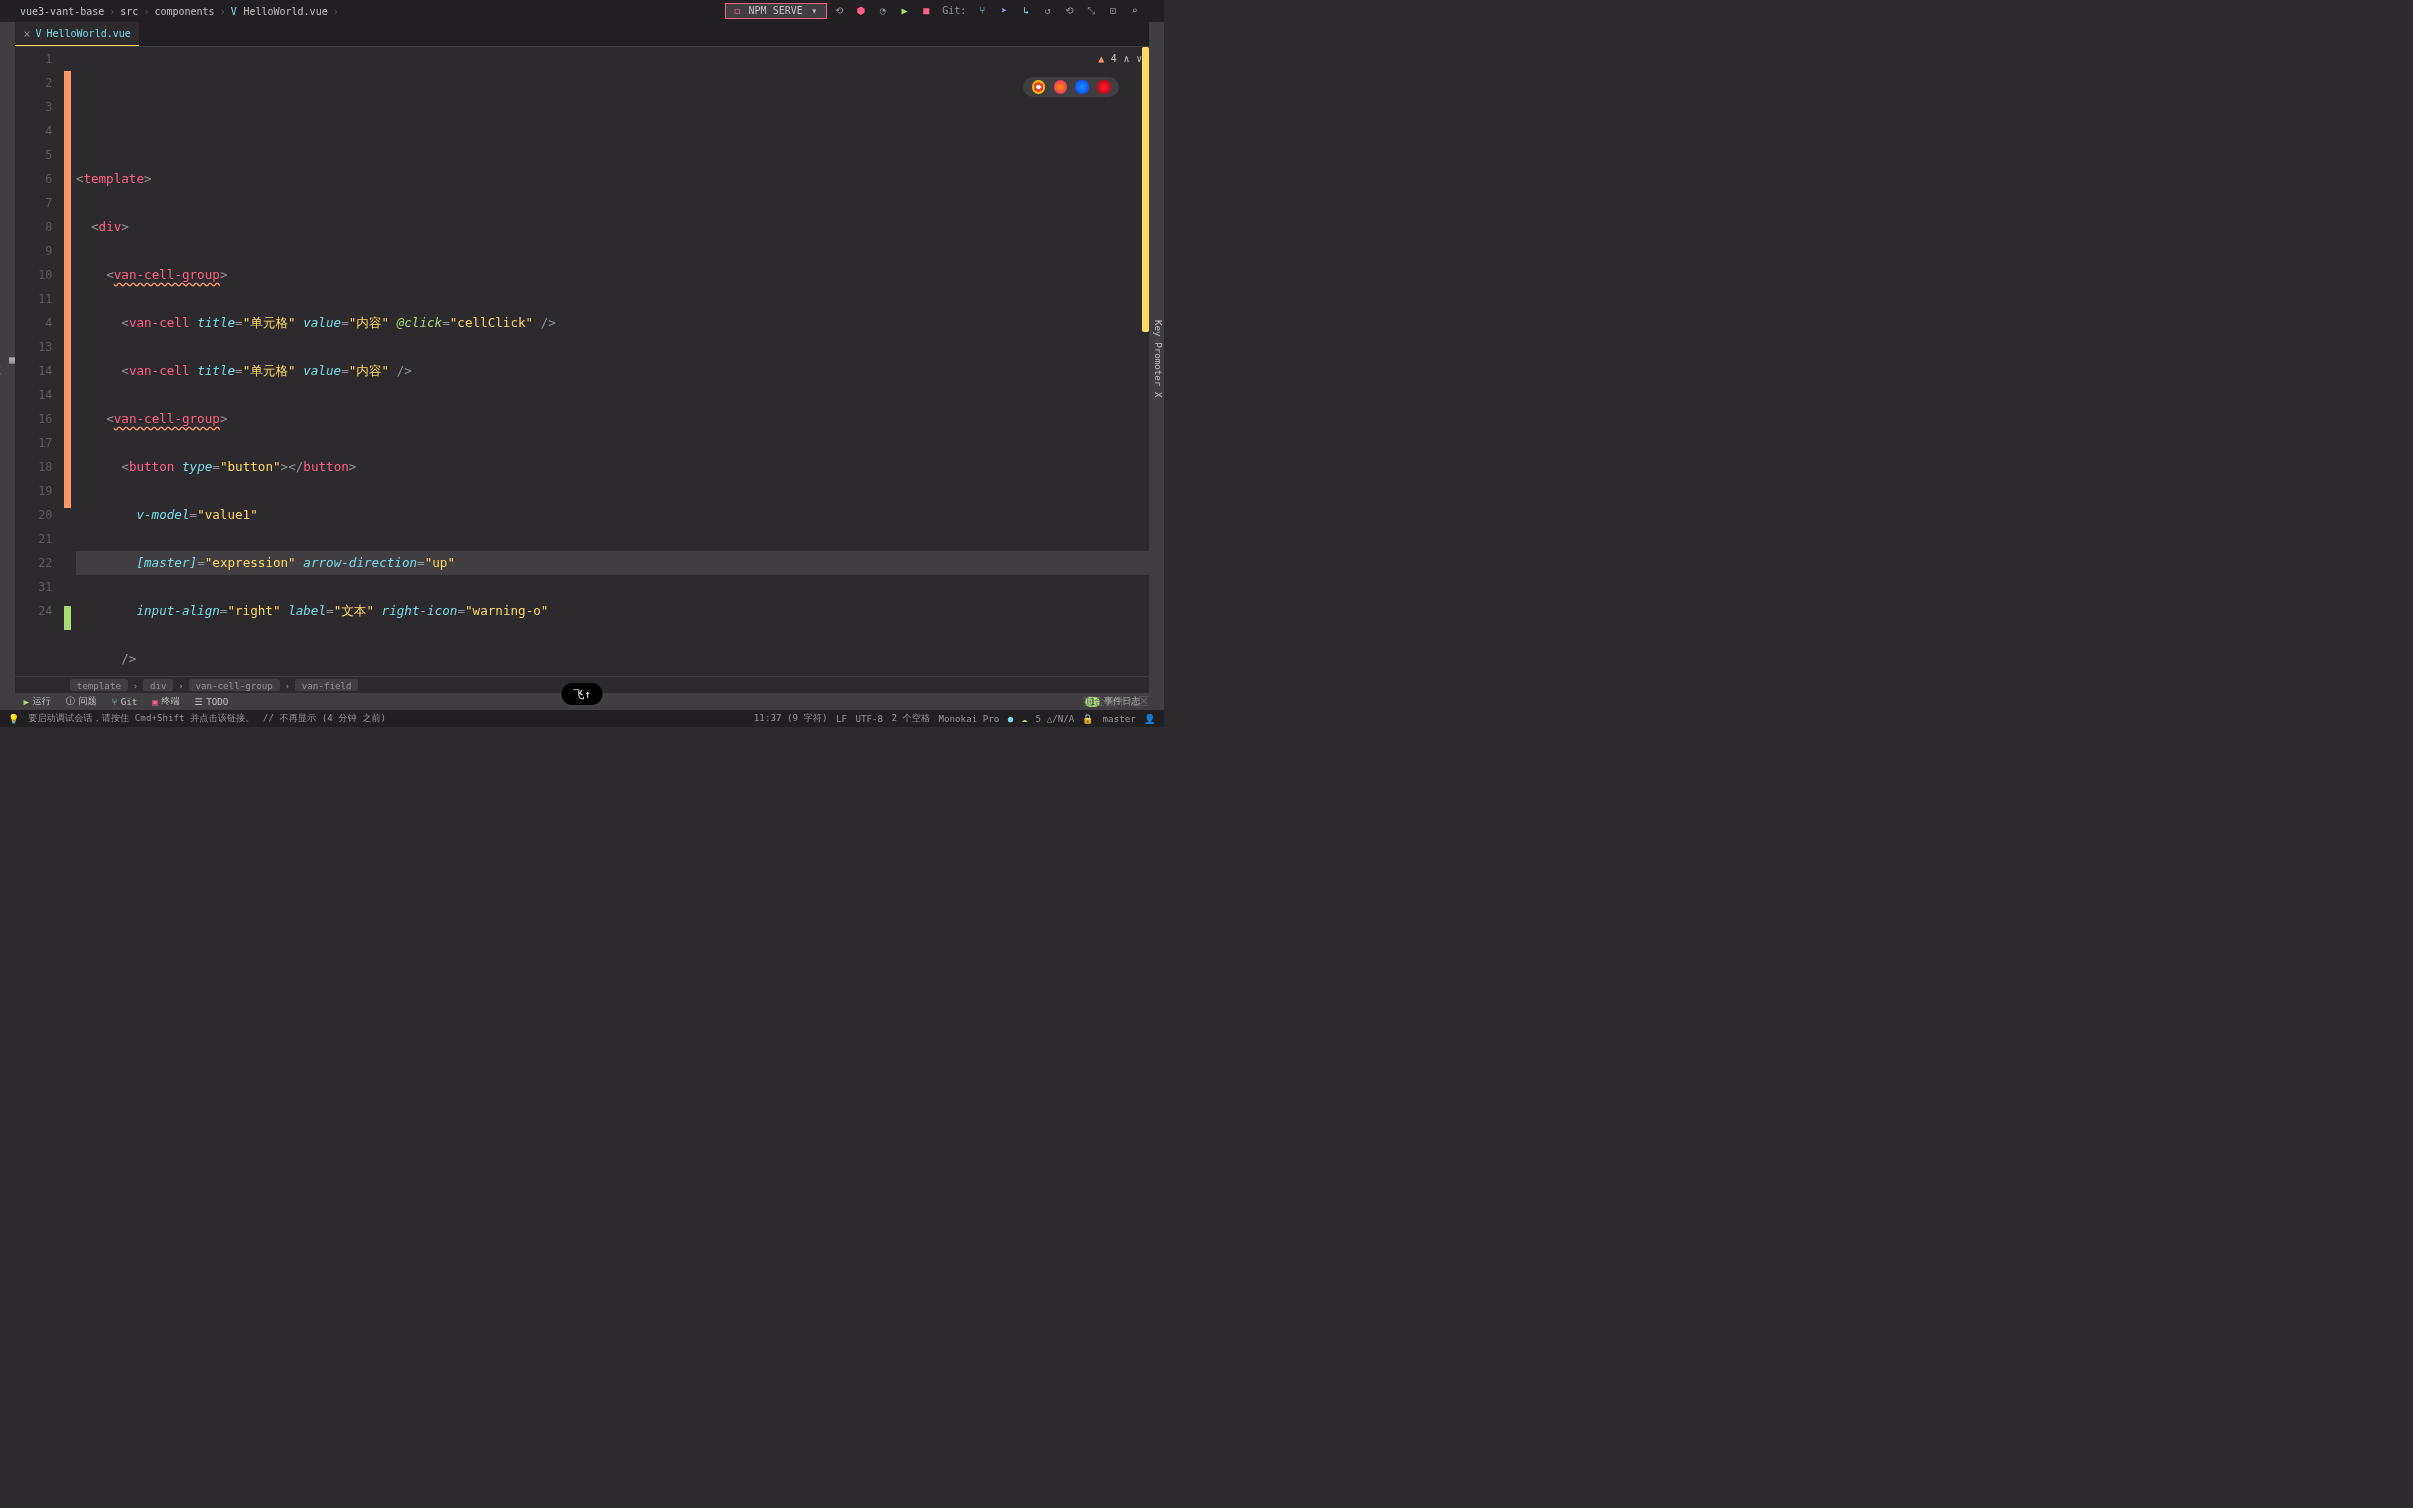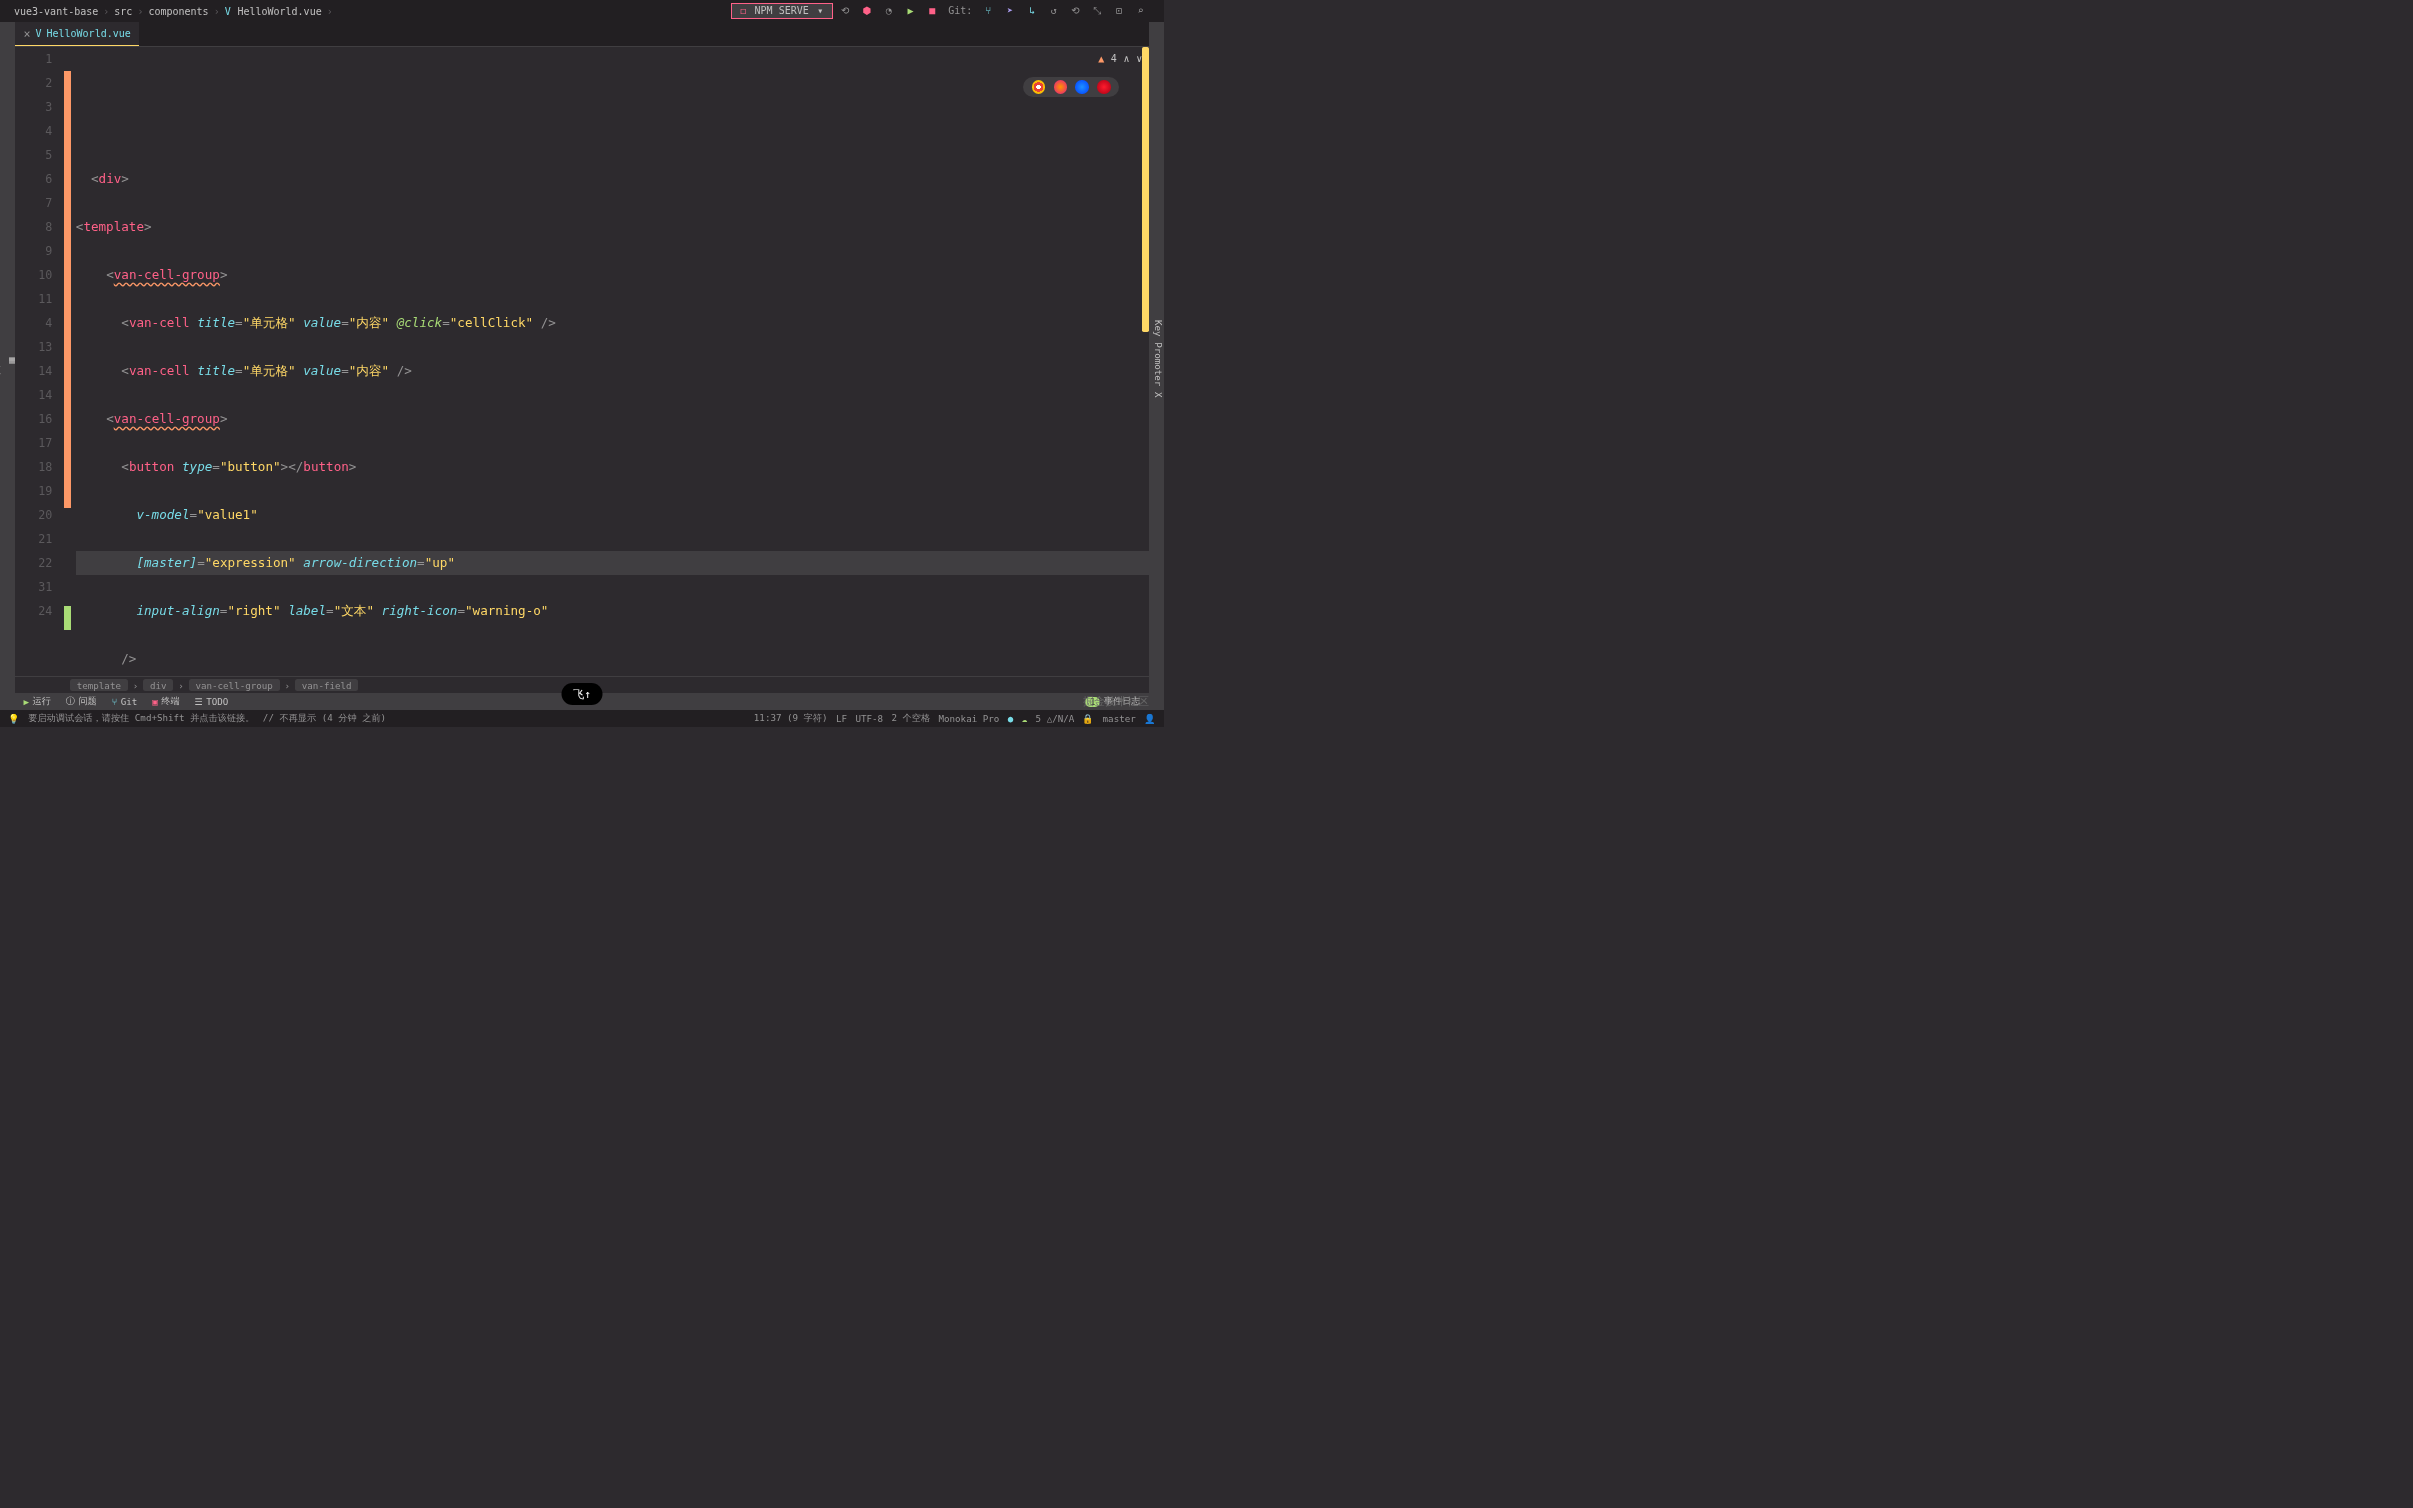--- a/index.html
+++ b/index.html
@@ -13,21 +13,21 @@
   height: 727px;
   position: relative;
 }
 
 
 .nav-bar {
   height: 22px;
   background: #221f22;
   display: flex;
   align-items: center;
-  padding: 0 14px;
+  padding: 0 20px;
   font-size: 10px;
   color: #939293;
 }
 .nav-bar .bc { display: flex; align-items: center; gap: 5px; }
 .nav-bar .bc-item { color: #c1c0c0; }
 .nav-bar .bc-sep { color: #5b595c; }
 .nav-bar .file-icon { color: #78dce8; margin-right: 1.7px; }
 .nav-bar .spacer { flex: 1; }
 .nav-right { display: flex; align-items: center; gap: 3.4px; }
 .npm-box {
@@ -380,22 +380,22 @@
       <span>∧</span>
       <span>∨</span>
     </div>
     <div class="browsers">
       <span class="b-chrome"></span>
       <span class="b-ff"></span>
       <span class="b-safari"></span>
       <span class="b-opera"></span>
     </div>
 
+<div class="line"><span class="punc">&lt;</span><span class="tag">template</span><span class="punc">&gt;</span></div>
 <div class="line">  <span class="punc">&lt;</span><span class="tag">div</span><span class="punc">&gt;</span></div>
-<div class="line"><span class="punc">&lt;</span><span class="tag">template</span><span class="punc">&gt;</span></div>
 <div class="line">    <span class="punc">&lt;</span><span class="tag wavy">van-cell-group</span><span class="punc">&gt;</span></div>
 <div class="line">      <span class="punc">&lt;</span><span class="tag">van-cell</span><span> </span><span class="attr">title</span><span class="punc">=</span><span class="str">"单元格"</span> <span class="attr">value</span><span class="punc">=</span><span class="str">"内容"</span> <span class="evt">@click</span><span class="punc">=</span><span class="str">"cellClick"</span><span class="punc"> /&gt;</span></div>
 <div class="line">      <span class="punc">&lt;</span><span class="tag">van-cell</span><span> </span><span class="attr">title</span><span class="punc">=</span><span class="str">"单元格"</span> <span class="attr">value</span><span class="punc">=</span><span class="str">"内容"</span><span class="punc"> /&gt;</span></div>
 <div class="line">    <span class="punc">&lt;</span><span class="tag wavy">van-cell-group</span><span class="punc">&gt;</span></div>
 <div class="line">      <span class="punc">&lt;</span><span class="tag">button</span><span> </span><span class="attr">type</span><span class="punc">=</span><span class="str">"button"</span><span class="punc">&gt;&lt;/</span><span class="tag">button</span><span class="punc">&gt;</span></div>
 <div class="line">        <span class="attr">v-model</span><span class="punc">=</span><span class="str">"value1"</span></div>
 <div class="line hl">        <span class="attr">[master]</span><span class="punc">=</span><span class="str">"expression"</span> <span class="attr">arrow-direction</span><span class="punc">=</span><span class="str">"up"</span></div>
 <div class="line">        <span class="attr">input-align</span><span class="punc">=</span><span class="str">"right"</span> <span class="attr">label</span><span class="punc">=</span><span class="str">"文本"</span> <span class="attr">right-icon</span><span class="punc">=</span><span class="str">"warning-o"</span></div>
 <div class="line">      <span class="punc">/&gt;</span></div>
 <div class="line">      <span class="punc">&lt;</span><span class="tag">van-field</span></div>

